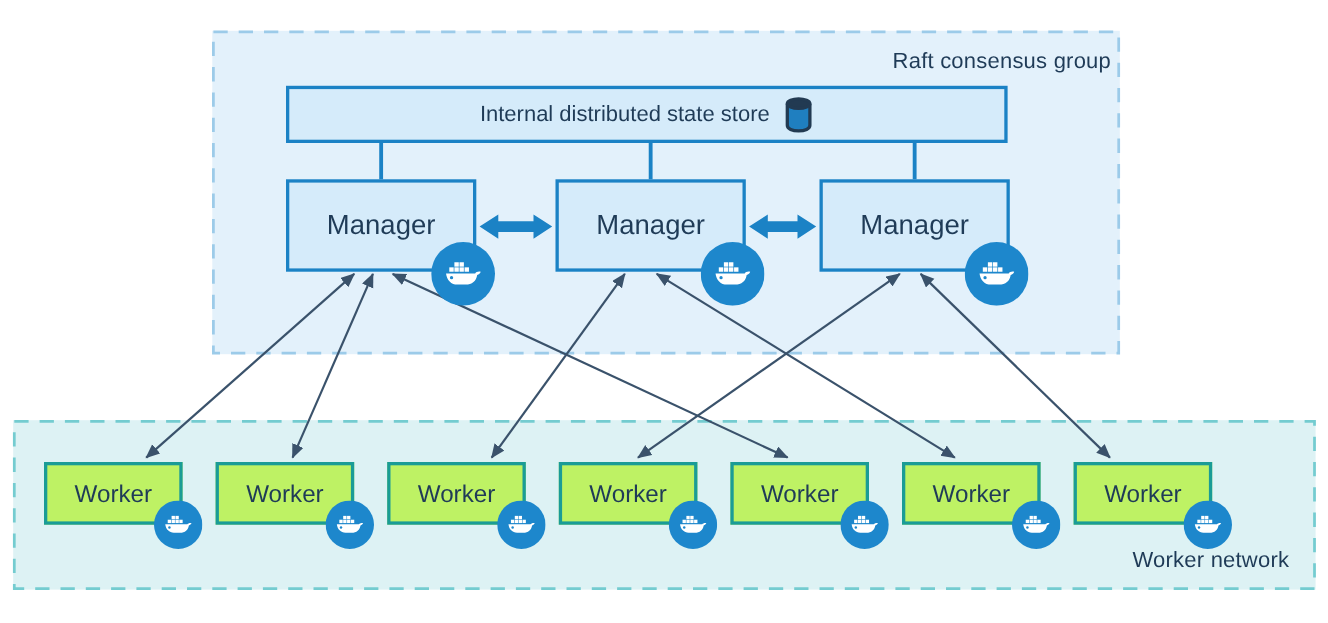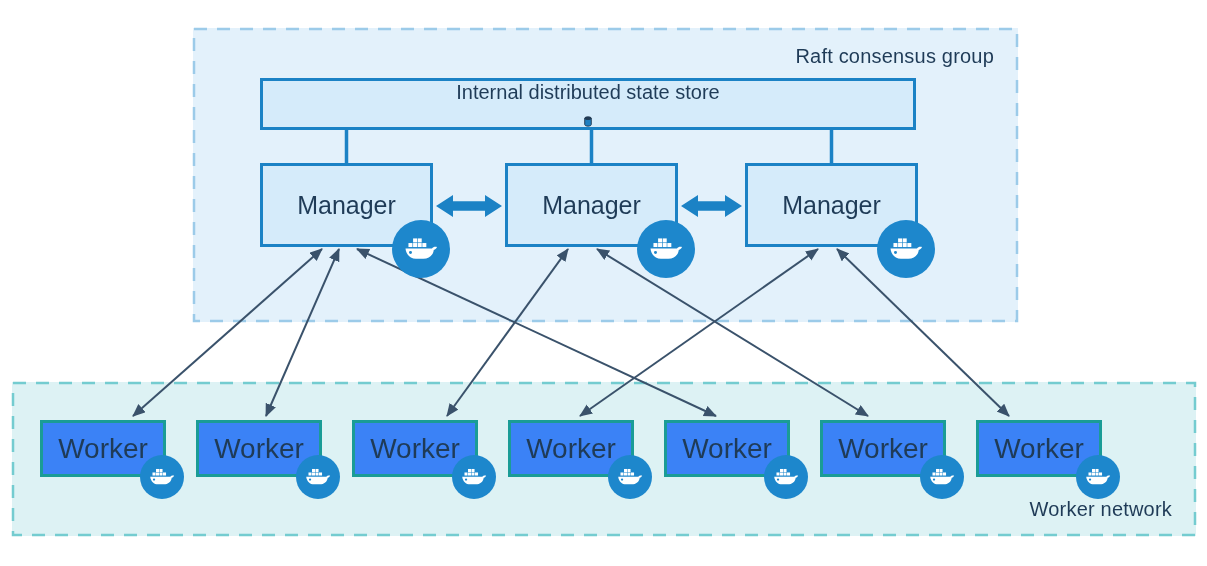--- a/index.html
+++ b/index.html
@@ -13,42 +13,42 @@
     background:#e3f1fb;
   }
   .gossip-area{
     position:absolute;left:12px;top:382px;width:1184px;height:154px;
     background:#ddf2f4;
   }
   .area-label{
     position:absolute;font-size:20px;letter-spacing:0.2px;color:#1f3b57;
     white-space:nowrap;
   }
-  .raft-label{top:17px;right:24px;}
+  .raft-label{top:17px;right:8px;}
   .gossip-label{bottom:15px;right:24px;}
   svg.connector-layer{
     position:absolute;left:0;top:0;width:1207px;height:566px;z-index:2;
   }
   .node{
     position:absolute;box-sizing:border-box;display:flex;
-    align-items:center;justify-content:center;z-index:3;flex-direction:column;
+    align-items:center;justify-content:center;z-index:3;
   }
   .store-box{
     left:260px;top:78px;width:656px;height:52px;
     background:#d5ebfa;border:3px solid #1b82c5;
     font-size:20px;gap:12px;
   }
   .manager-box{
     width:173px;height:84px;background:#d5ebfa;border:3px solid #1b82c5;
     font-size:25px;
     justify-content:center;
   }
   .worker-box{
-    width:126px;height:57px;background:#3b82f6;border:3px solid #1a9c96;
-    font-size:28px;
+    width:126px;height:57px;background:#bef264;border:3px solid #1a9c96;
+    font-size:22px;
   }
   .badge{position:absolute;z-index:4;}
   .node span{pointer-events:none;}
 </style>
 </head>
 <body>
 
 <div class="canvas">
 
   <div class="raft-area">

